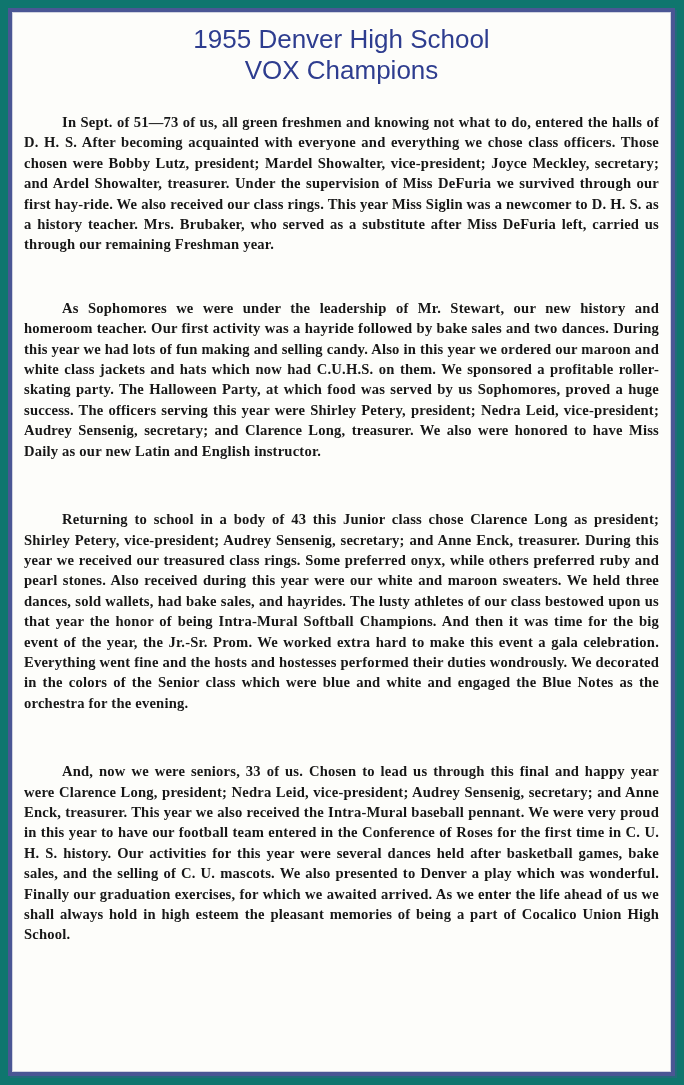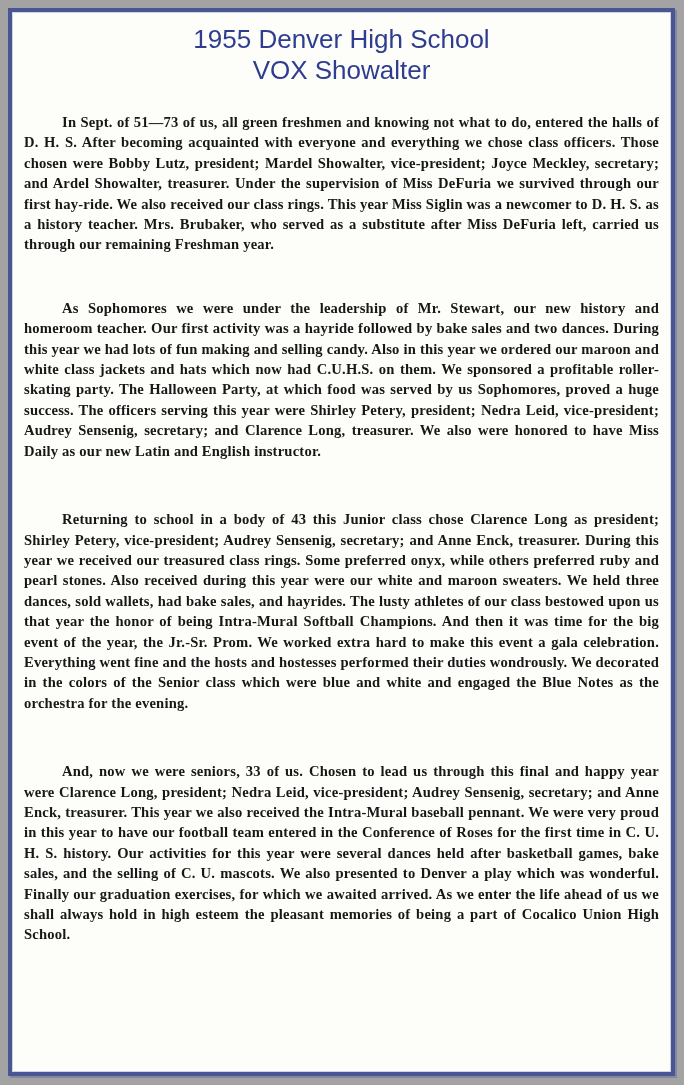--- a/index.html
+++ b/index.html
@@ -4,21 +4,21 @@
 <style>
   html, body {
     margin: 0;
     padding: 0;
     background: #ffffff;
   }
   .page {
     position: relative;
     width: 684px;
     height: 1085px;
-    background: #a3a3a3;
+    background: #0f766e;
     overflow: hidden;
     box-sizing: border-box;
   }
   .frame {
     position: absolute;
     top: 8px;
     left: 8px;
     right: 9px;
     bottom: 9px;
     border: 4px solid #4a5694;
@@ -57,21 +57,21 @@
   .body-copy p.gap-lg { margin-bottom: 48px; }
 </style>
 </head>
 <body>
 
 <div class="page">
   <div class="frame">
 
     <h1 class="title">
       <span>1955 Denver High School</span><br>
-      <span>VOX Showalter</span>
+      <span>VOX Champions</span>
     </h1>
 
     <div class="body-copy">
       <p>In Sept. of 51—73 of us, all green freshmen and knowing not what to do, entered the halls of D. H. S. After becoming acquainted with everyone and everything we chose class officers. Those chosen were Bobby Lutz, president; Mardel Showalter, vice-president; Joyce Meckley, secretary; and Ardel Showalter, treasurer. Under the supervision of Miss DeFuria we survived through our first hay-ride. We also received our class rings. This year Miss Siglin was a newcomer to D. H. S. as a history teacher. Mrs. Brubaker, who served as a substitute after Miss DeFuria left, carried us through our remaining Freshman year.</p>
       <p class="gap-lg">As Sophomores we were under the leadership of Mr. Stewart, our new history and homeroom teacher. Our first activity was a hayride followed by bake sales and two dances. During this year we had lots of fun making and selling candy. Also in this year we ordered our maroon and white class jackets and hats which now had C.U.H.S. on them. We sponsored a profitable roller-skating party. The Halloween Party, at which food was served by us Sophomores, proved a huge success. The officers serving this year were Shirley Petery, president; Nedra Leid, vice-president; Audrey Sensenig, secretary; and Clarence Long, treasurer. We also were honored to have Miss Daily as our new Latin and English instructor.</p>
       <p class="gap-lg">Returning to school in a body of 43 this Junior class chose Clarence Long as president; Shirley Petery, vice-president; Audrey Sensenig, secretary; and Anne Enck, treasurer. During this year we received our treasured class rings. Some preferred onyx, while others preferred ruby and pearl stones. Also received during this year were our white and maroon sweaters. We held three dances, sold wallets, had bake sales, and hayrides. The lusty athletes of our class bestowed upon us that year the honor of being Intra-Mural Softball Champions. And then it was time for the big event of the year, the Jr.-Sr. Prom. We worked extra hard to make this event a gala celebration. Everything went fine and the hosts and hostesses performed their duties wondrously. We decorated in the colors of the Senior class which were blue and white and engaged the Blue Notes as the orchestra for the evening.</p>
       <p>And, now we were seniors, 33 of us. Chosen to lead us through this final and happy year were Clarence Long, president; Nedra Leid, vice-president; Audrey Sensenig, secretary; and Anne Enck, treasurer. This year we also received the Intra-Mural baseball pennant. We were very proud in this year to have our football team entered in the Conference of Roses for the first time in C. U. H. S. history. Our activities for this year were several dances held after basketball games, bake sales, and the selling of C. U. mascots. We also presented to Denver a play which was wonderful. Finally our graduation exercises, for which we awaited arrived. As we enter the life ahead of us we shall always hold in high esteem the pleasant memories of being a part of Cocalico Union High School.</p>
     </div>
 
   </div>

